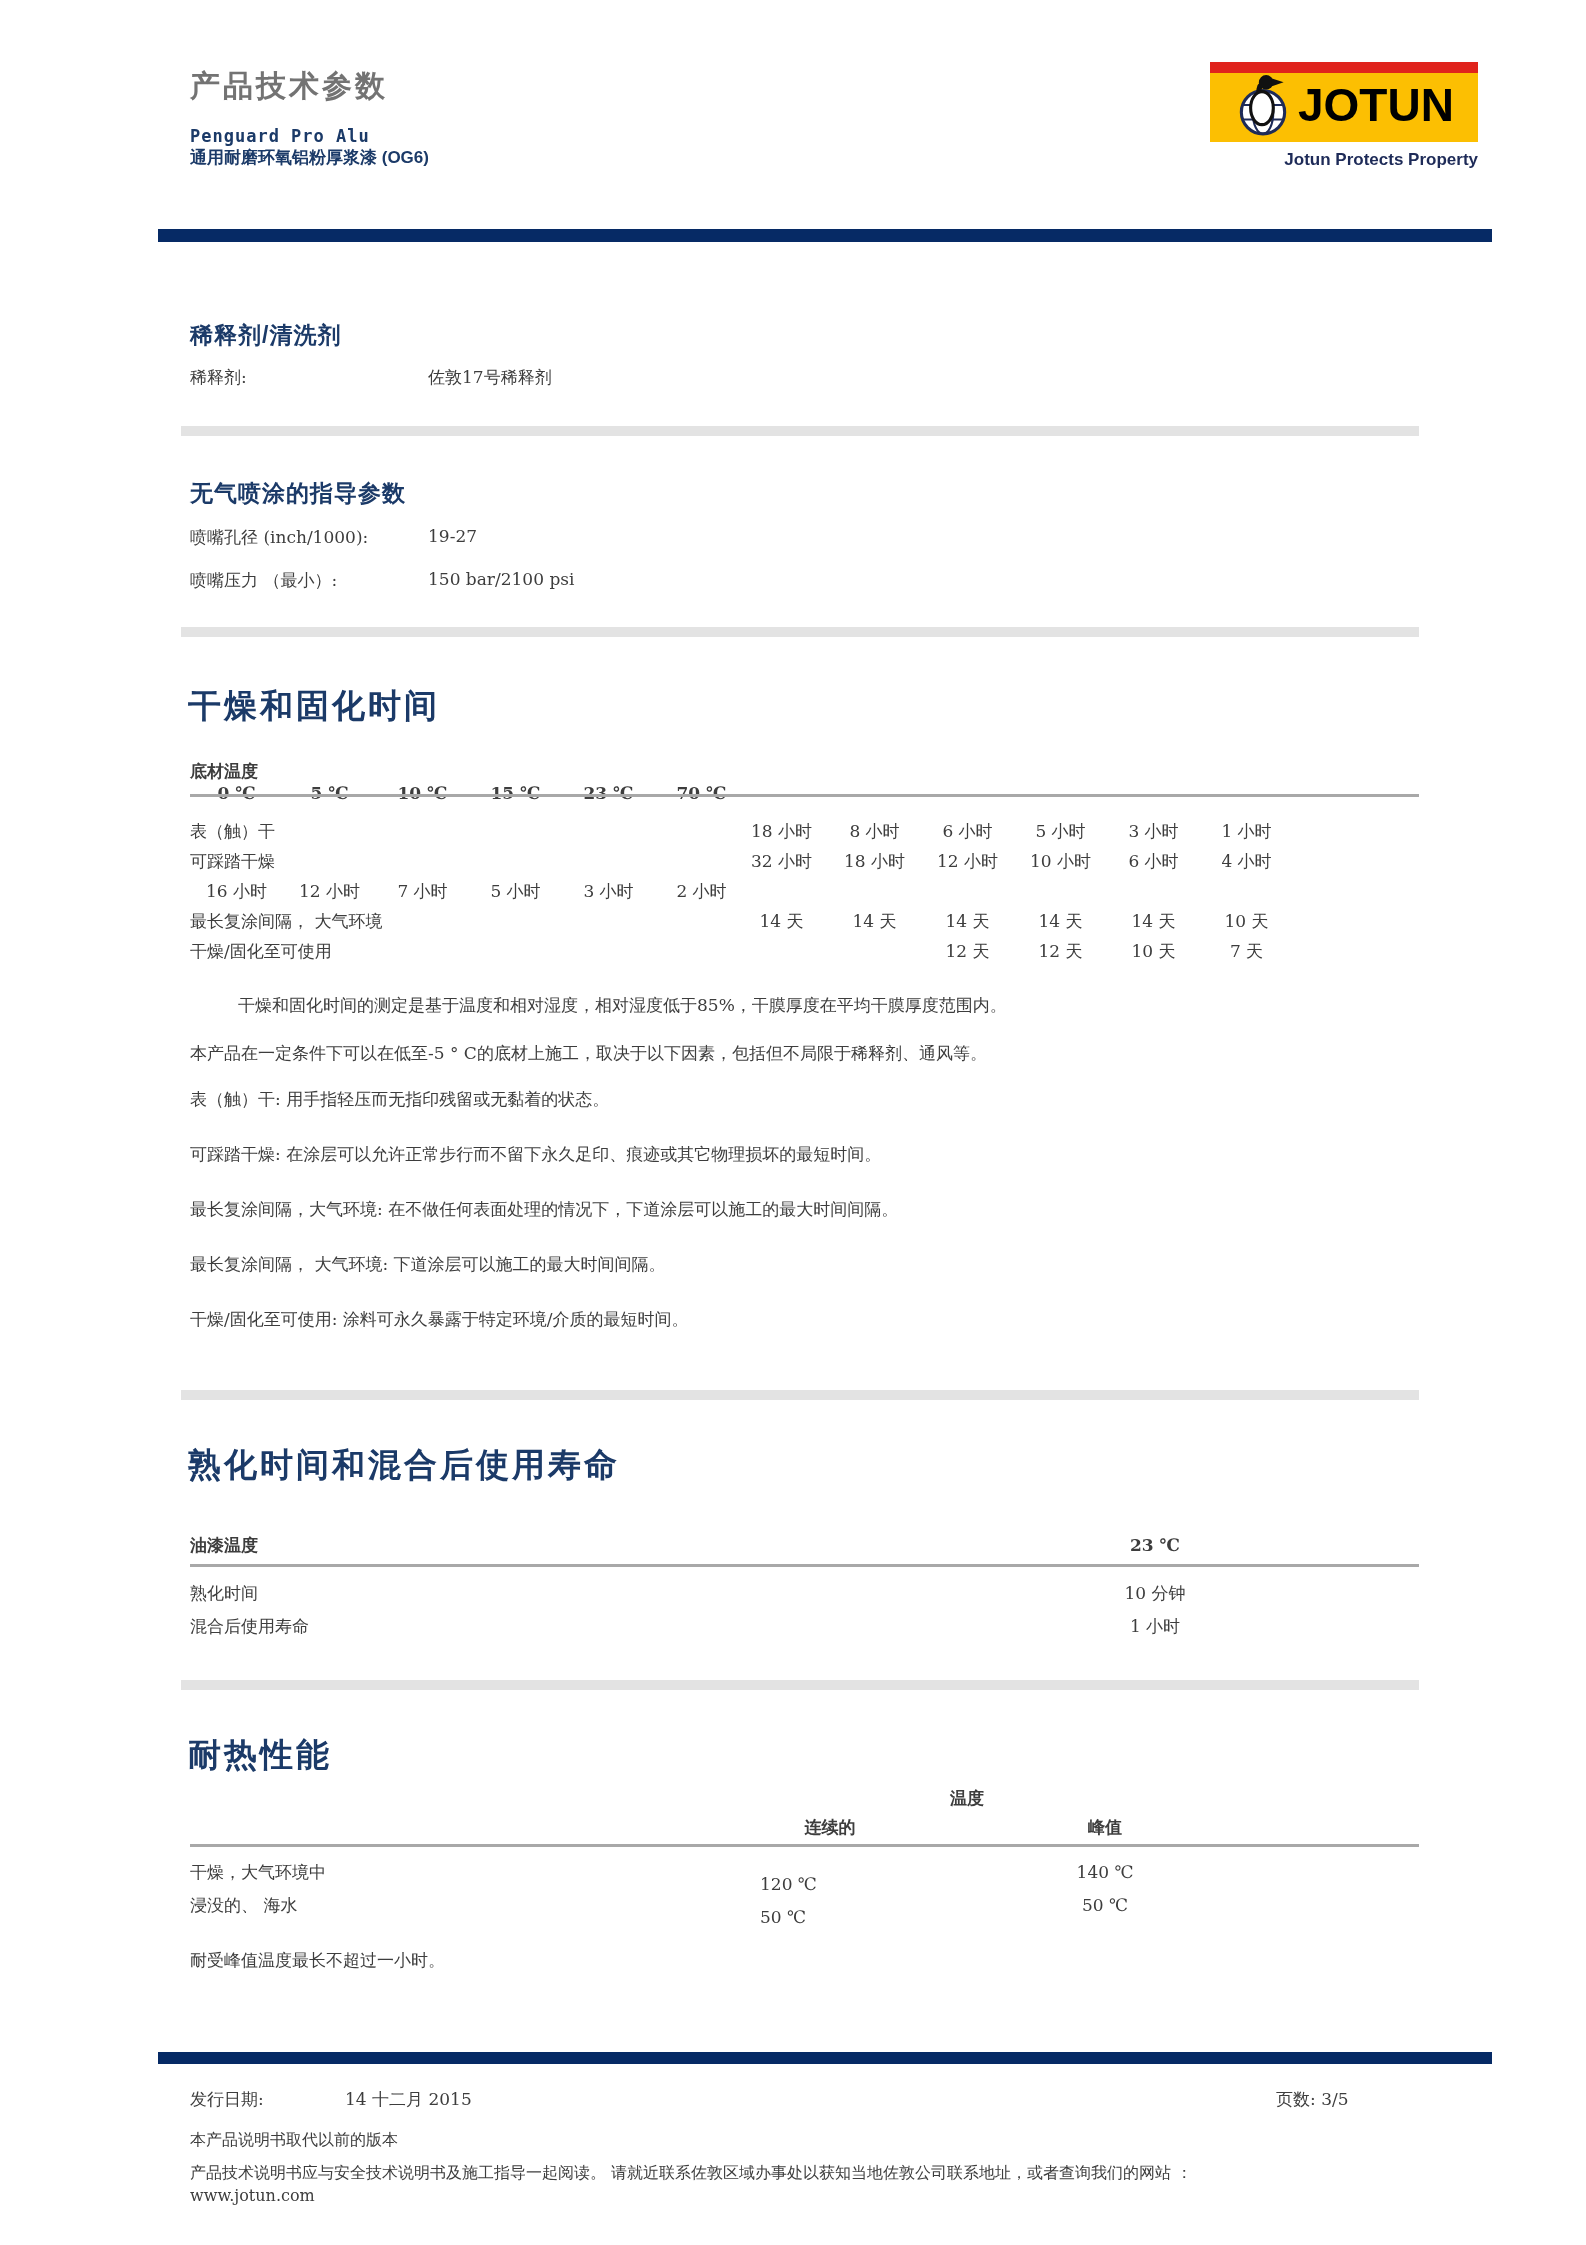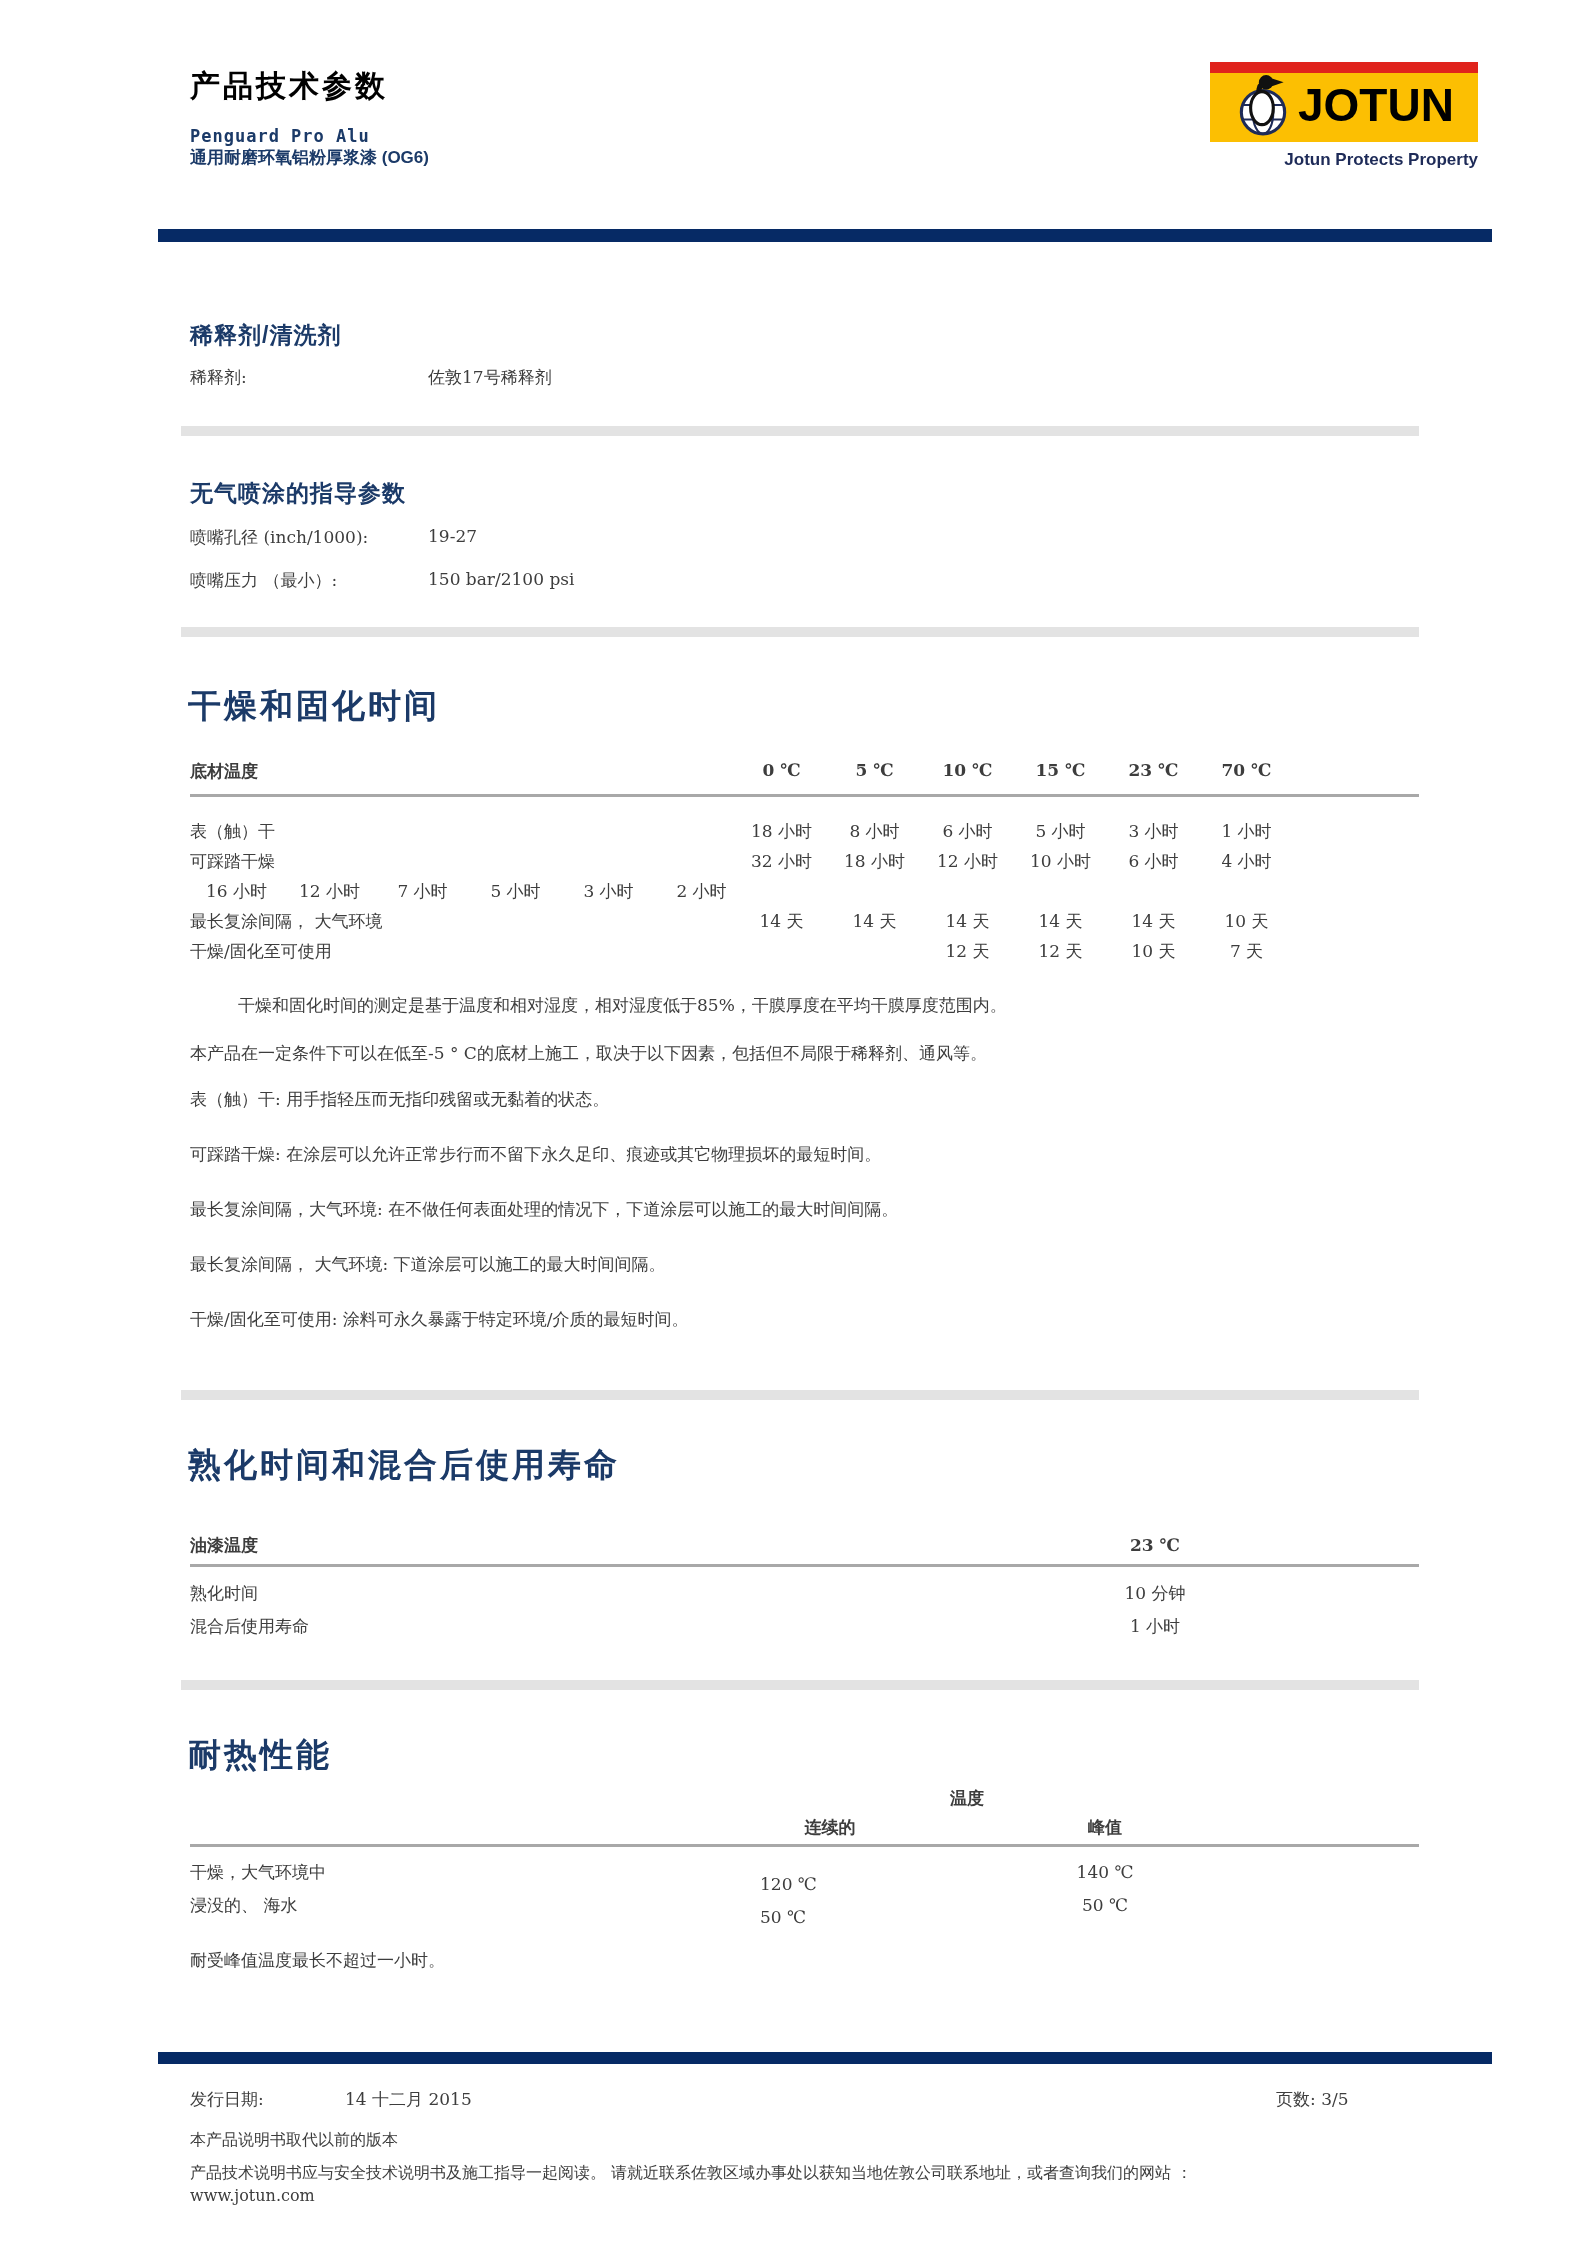--- a/index.html
+++ b/index.html
@@ -1,21 +1,21 @@
 <!DOCTYPE html>
 <html><head>
 <meta charset="utf-8">
 <style>
   html,body{margin:0;padding:0;background:#ffffff;}
   .page{position:relative;width:1586px;height:2245px;background:#ffffff;overflow:hidden;
         font-family:"DejaVu Serif","Liberation Serif",serif;color:#3d3d3d;}
 
   
   #doc-title{position:absolute;left:190px;top:66px;font-size:30px;font-weight:bold;
-             color:#000000;letter-spacing:3px;}
+             color:#737373;letter-spacing:3px;}
   #product-name{position:absolute;left:190px;top:126px;font-size:17px;font-weight:bold;color:#1b3a68;
                 font-family:"DejaVu Sans Mono","Liberation Mono",monospace;letter-spacing:1px;}
   #product-desc{position:absolute;left:190px;top:146px;font-size:17px;font-weight:bold;color:#1b3a68;
                 font-family:"Liberation Sans","DejaVu Sans",sans-serif;}
   #logo{position:absolute;left:1210px;top:62px;width:268px;height:80px;background:#fcbf02;}
   #logo-red{position:absolute;left:0;top:0;right:0;height:11px;background:#e0231c;}
   #logo-globe{position:absolute;left:22px;top:10px;width:62px;height:66px;}
   #logo-word{position:absolute;left:88px;top:16px;font-family:"Liberation Sans","DejaVu Sans",sans-serif;
              font-weight:bold;font-size:46px;color:#000000;}
   #tagline{position:absolute;left:1210px;top:150px;width:268px;text-align:right;
@@ -32,21 +32,21 @@
   #thinner-head{top:320px;} #spray-head{top:478px;}
   .sec-head-lg{position:absolute;left:188px;font-size:33px;color:#1b3a68;letter-spacing:3px;font-weight:600;}
   #drying-head{top:684px;} #curing-head{top:1443px;} #heat-head{top:1733px;}
 
   
   .kv-label{position:absolute;left:190px;font-size:17px;}
   .kv-value{position:absolute;left:428px;font-size:17px;}
   .r-thinner{top:366px;} .r-spray1{top:526px;} .r-spray2{top:569px;}
 
   
-  #dry-head{position:absolute;left:190px;top:760px;width:1229px;display:flex;font-size:17px;font-weight:bold;}
+  #dry-head{position:absolute;left:190px;top:760px;width:1229px;display:flex;font-size:17px;font-weight:bold;flex-direction:column;}
   .dry-label{width:545px;text-align:left;}
   .dry-cell{width:93px;text-align:center;}
   .rule{position:absolute;left:190px;width:1229px;height:3px;background:#a8a8a8;}
   #dry-rule{top:794px;} #cure-rule{top:1564px;} #heat-rule{top:1844px;}
   #dry-body{position:absolute;left:190px;top:816px;width:1229px;font-size:17px;}
   .dry-row{display:flex;height:30px;line-height:30px;}
 
   
   #drying-notes{position:absolute;left:190px;top:994px;width:1230px;}
   .note{font-size:17px;line-height:23px;margin-bottom:32px;}

